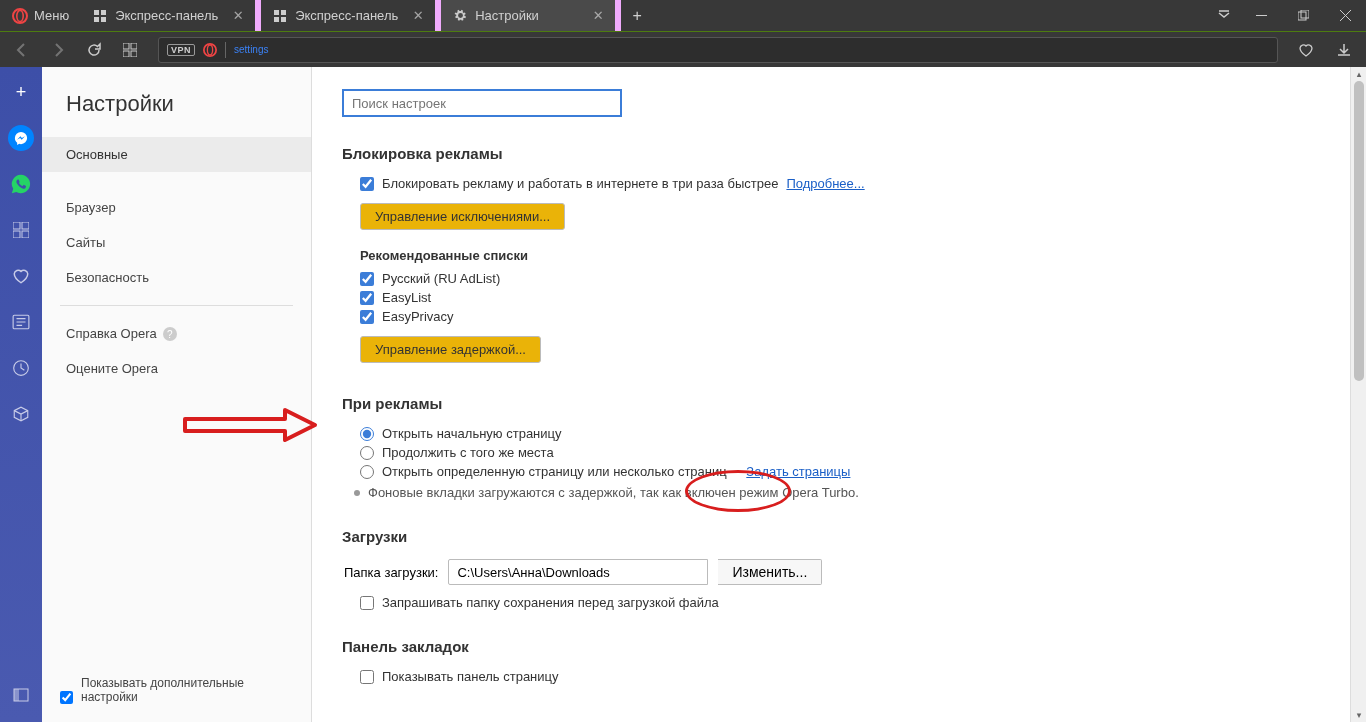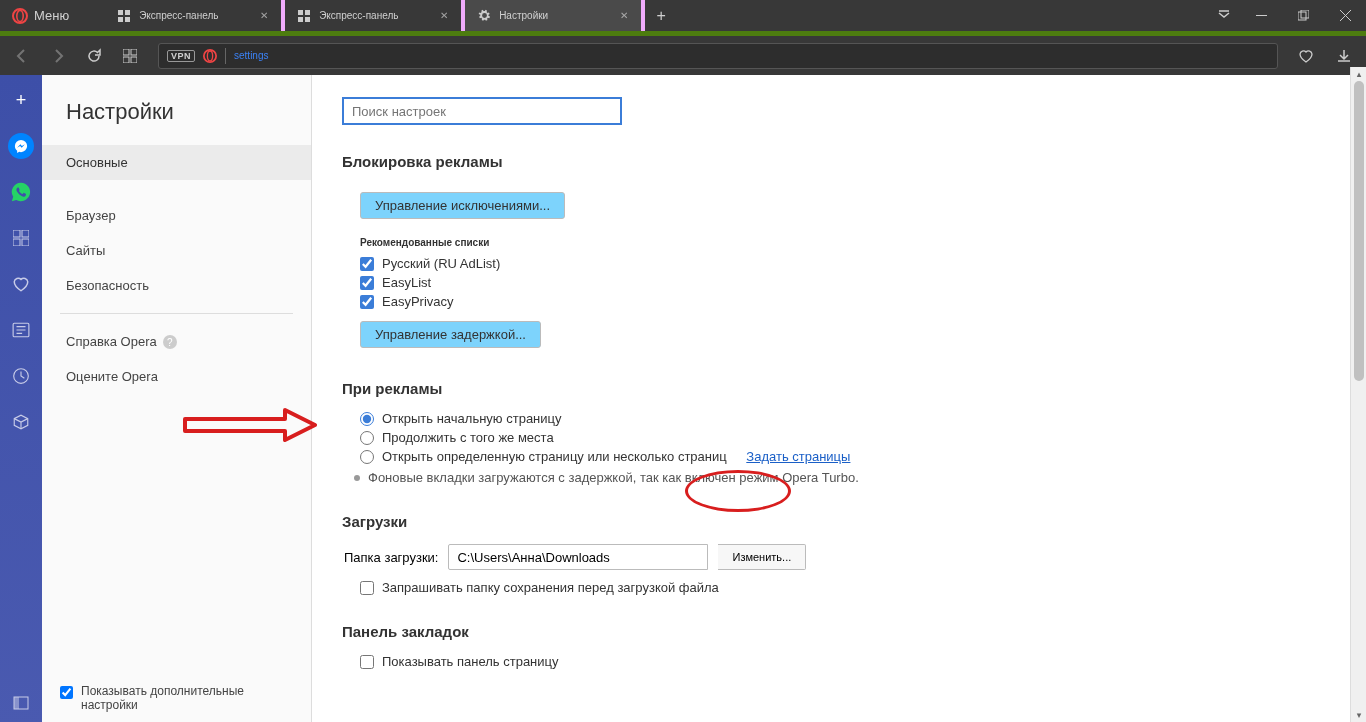--- a/index.html
+++ b/index.html
@@ -1,33 +1,33 @@
 <!DOCTYPE html>
 <html><head>
 <meta charset="utf-8">
 <style>
 * { margin: 0; padding: 0; box-sizing: border-box; font-family: "Segoe UI", Arial, sans-serif; }
 body { width: 1366px; height: 722px; overflow: hidden; background: #fff; }
 
 
-.titlebar { height: 31px; background: #383838; display: flex; align-items: stretch; color: #d0d0d0; gap: 24px; }
+.titlebar { height: 31px; background: #383838; display: flex; align-items: stretch; color: #d0d0d0; }
 .menu-btn { display: flex; align-items: center; gap: 6px; padding: 0 12px; font-size: 13px; cursor: pointer; }
 .menu-btn svg { width: 16px; height: 16px; }
 .tabs { display: flex; flex: 1; align-items: stretch; }
-.tab { display: flex; align-items: center; gap: 8px; padding: 0 10px 0 12px; min-width: 180px; font-size: 10px; border-right: 4px solid #f0abfc; cursor: pointer; position: relative; }
+.tab { display: flex; align-items: center; gap: 8px; padding: 0 10px 0 12px; min-width: 180px; font-size: 13px; border-right: 6px solid #f0abfc; cursor: pointer; position: relative; }
 .tab.active { background: #4a4a4a; }
 .tab .tab-icon { width: 14px; height: 14px; display: inline-flex; align-items: center; justify-content: center; }
 .tab .close { margin-left: auto; width: 14px; height: 14px; display: inline-flex; align-items: center; justify-content: center; opacity: 0.7; }
 .newtab { width: 32px; display: flex; align-items: center; justify-content: center; font-size: 16px; cursor: pointer; }
 .window-controls { display: flex; align-items: center; margin-left: auto; }
 .win-btn { width: 42px; height: 31px; display: flex; align-items: center; justify-content: center; cursor: pointer; }
 .win-extra { width: 32px; height: 31px; display: flex; align-items: center; justify-content: center; cursor: pointer; }
 
 
-.addressbar { height: 44px; background: #383838; display: flex; align-items: center; padding: 0 8px; gap: 8px; color: #d0d0d0; border-top: 5px solid #4d7c0f; }
+.addressbar { height: 36px; background: #383838; display: flex; align-items: center; padding: 0 8px; gap: 8px; color: #d0d0d0; border-top: 1px solid #4d7c0f; }
 .nav-btn { width: 28px; height: 28px; display: flex; align-items: center; justify-content: center; cursor: pointer; border-radius: 3px; }
 .nav-btn.disabled { opacity: 0.4; }
 .urlbox { flex: 1; height: 26px; background: #2d2d2d; border: 1px solid #555; border-radius: 3px; display: flex; align-items: center; padding: 0 8px; gap: 8px; margin: 0 6px; }
 .vpn-badge { border: 1px solid #999; border-radius: 2px; padding: 0 3px; font-size: 9px; font-weight: bold; letter-spacing: 0.5px; }
 .urlsep { width: 1px; height: 16px; background: #666; }
 .urltext { color: #3b82f6; font-size: 10px; }
 .addr-right { display: flex; align-items: center; gap: 10px; }
 
 
 .main { display: flex; height: calc(722px - 67px); }
@@ -37,37 +37,37 @@
 .rail-bottom { position: absolute; bottom: 14px; }
 .messenger-icon { width: 26px; height: 26px; border-radius: 50%; background: #0084ff; display: flex; align-items: center; justify-content: center; }
 
 .sidebar { width: 270px; background: #fafafa; border-right: 1px solid #ddd; display: flex; flex-direction: column; padding: 24px 0 0 0; position: relative; }
 .sidebar h1 { font-size: 22px; font-weight: 400; color: #333; padding: 0 24px 20px 24px; }
 .side-item { padding: 10px 24px; font-size: 13px; color: #444; cursor: pointer; }
 .side-item.active { background: #ebebeb; color: #333; }
 .side-divider { height: 1px; background: #ddd; margin: 10px 18px; }
 .side-help { display: flex; align-items: flex-end; gap: 6px; }
 .help-q { width: 14px; height: 14px; border-radius: 50%; background: #ccc; color: #fff; font-size: 10px; display: inline-flex; align-items: center; justify-content: center; }
-.sidebar-bottom { position: absolute; bottom: 18px; left: 18px; right: 18px; display: flex; align-items: flex-start; gap: 8px; font-size: 12px; color: #444; }
+.sidebar-bottom { position: absolute; bottom: 18px; left: 18px; right: 18px; display: flex; align-items: flex-end; gap: 8px; font-size: 12px; color: #444; }
 .sidebar-bottom input { margin-top: 2px; }
 
 .content { flex: 1; background: #fff; overflow-y: auto; padding: 22px 30px; position: relative; }
 .search-input { width: 280px; height: 28px; border: 2px solid #3b7dd8; padding: 0 8px; font-size: 13px; outline: none; margin-bottom: 28px; }
 .section { margin-bottom: 28px; }
 .section h2 { font-size: 15px; font-weight: 600; color: #333; margin-bottom: 14px; }
-.section h3 { font-size: 10px; font-weight: 600; color: #333; margin: 14px 0 8px 18px; }
+.section h3 { font-size: 13px; font-weight: 600; color: #333; margin: 14px 0 8px 18px; }
 .row { display: flex; align-items: center; gap: 8px; font-size: 13px; color: #333; margin: 4px 0 4px 18px; }
 .row input[type=checkbox], .row input[type=radio] { width: 14px; height: 14px; accent-color: #3b7dd8; }
 .link { color: #1a5fc7; text-decoration: underline; cursor: pointer; }
-.btn { display: inline-block; padding: 5px 14px; font-size: 13px; color: #333; background: #7dd3fc; border: 1px solid #bbb; border-radius: 3px; cursor: pointer; margin: 8px 0 4px 18px; }
+.btn { display: inline-block; padding: 5px 14px; font-size: 13px; color: #333; background: #eab308; border: 1px solid #bbb; border-radius: 3px; cursor: pointer; margin: 8px 0 4px 18px; }
 .bullet-row { display: flex; align-items: center; gap: 8px; font-size: 13px; color: #555; margin: 6px 0 6px 4px; }
 .bullet-dot { width: 6px; height: 6px; border-radius: 50%; background: #999; margin-left: 8px; }
 .dl-row { display: flex; align-items: center; gap: 10px; font-size: 13px; margin-left: 2px; }
 .dl-row .tbox { width: 260px; height: 26px; border: 1px solid #bbb; padding: 0 8px; font-size: 13px; background: #fff; border-radius: 2px 0 0 2px; }
-.dl-row .chg-btn { height: 26px; padding: 0 14px; border: 1px solid #bbb; border-left: none; background: #f7f7f7; font-size: 11px; cursor: pointer; border-radius: 0 2px 2px 0; }
+.dl-row .chg-btn { height: 26px; padding: 0 14px; border: 1px solid #bbb; border-left: none; background: #f7f7f7; font-size: 14px; cursor: pointer; border-radius: 0 2px 2px 0; }
 
 .annot-arrow { position: absolute; left: 180px; top: 405px; pointer-events: none; }
 .annot-ellipse { position: absolute; left: 685px; top: 470px; width: 106px; height: 42px; border: 3px solid #d81e1e; border-radius: 50%; pointer-events: none; }
 
 .scrollbar-v { position: absolute; right: 0; top: 67px; bottom: 0; width: 16px; background: #f0f0f0; border-left: 1px solid #ddd; }
 .scroll-thumb { position: absolute; right: 2px; top: 14px; width: 10px; height: 300px; background: #c0c0c0; border-radius: 5px; }
 .scroll-arrow { position: absolute; left: 0; width: 16px; height: 14px; display: flex; align-items: center; justify-content: center; font-size: 9px; color: #666; }
 </style>
 </head>
 <body>
@@ -260,20 +260,25 @@
       <input type="checkbox" checked="" style="">
       <span>Показывать дополнительные настройки</span>
     </div>
   </div>
 
   <div class="content">
     <input class="search-input" placeholder="Поиск настроек" style="">
 
     <div class="section">
       <h2>Блокировка рекламы</h2>
+      <div class="row">
+        <input type="checkbox" checked="" style="">
+        <span>Блокировать рекламу и работать в интернете в три раза быстрее</span>
+        <span class="link">Подробнее...</span>
+      </div>
       <button class="btn">Управление исключениями...</button>
       <h3>Рекомендованные списки</h3>
       <div class="row">
           <input type="checkbox" checked="" style="">
           <span>Русский (RU AdList)</span>
         </div>
       <div class="row">
           <input type="checkbox" checked="" style="">
           <span>EasyList</span>
         </div>

